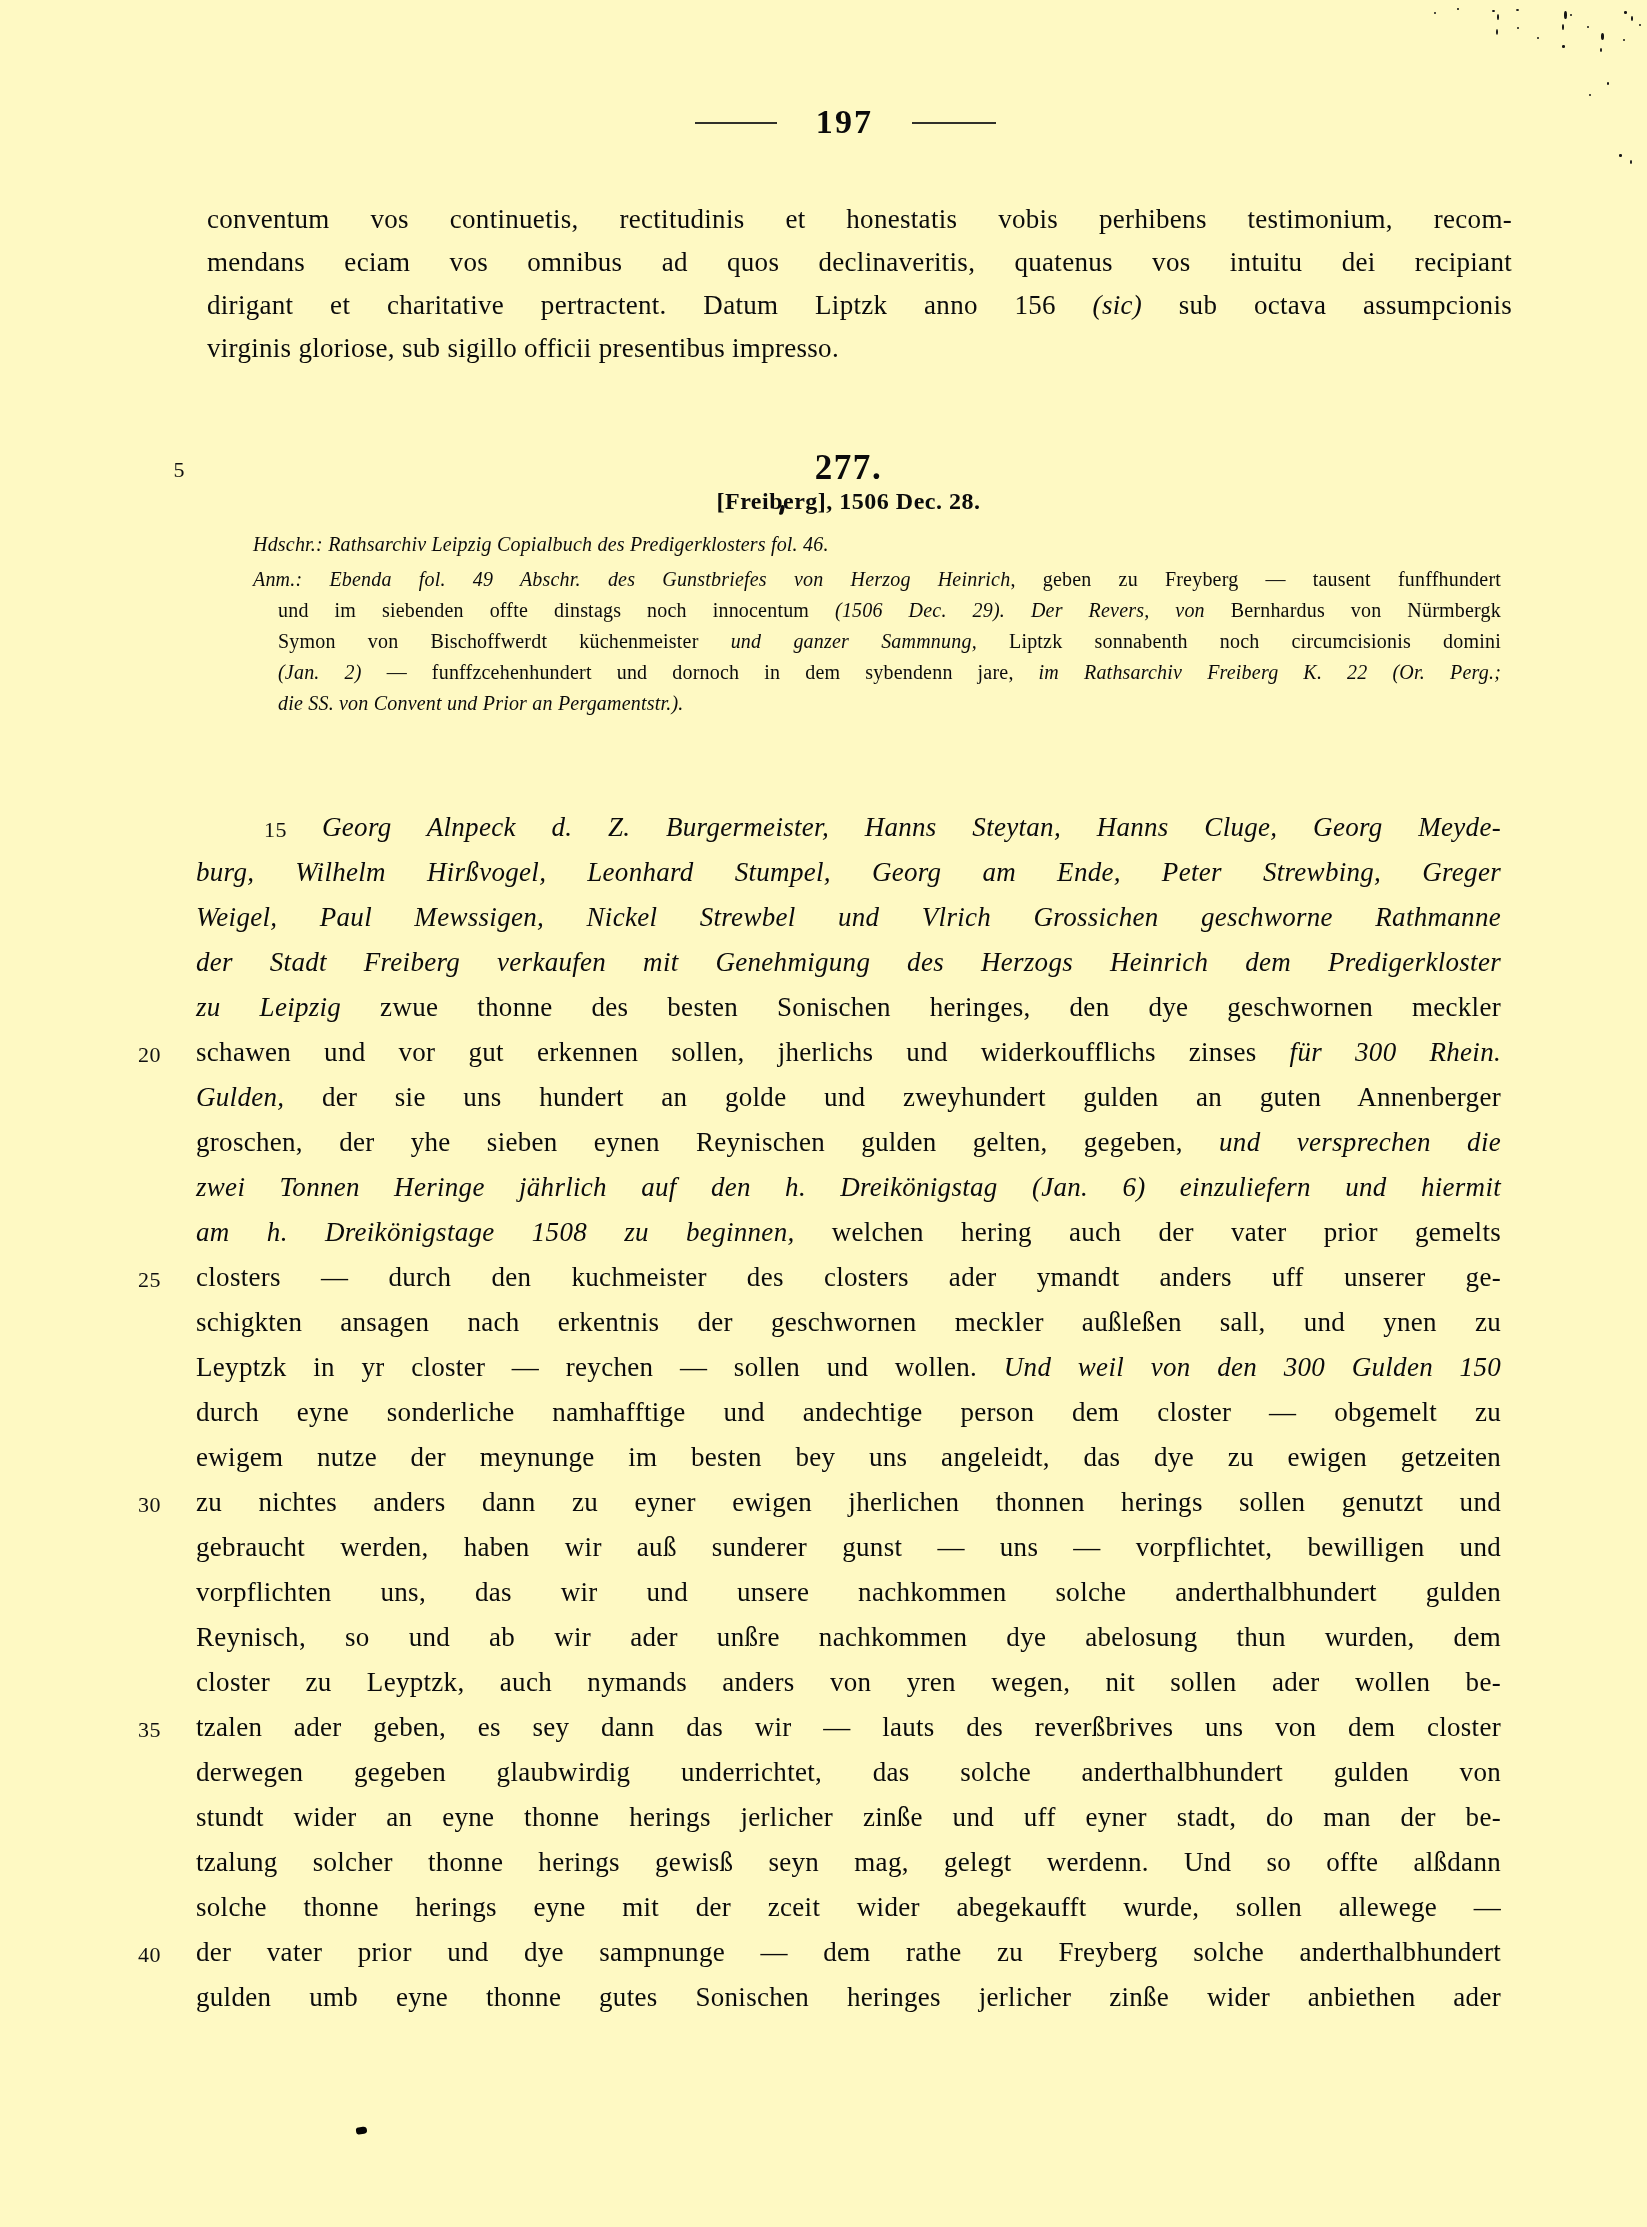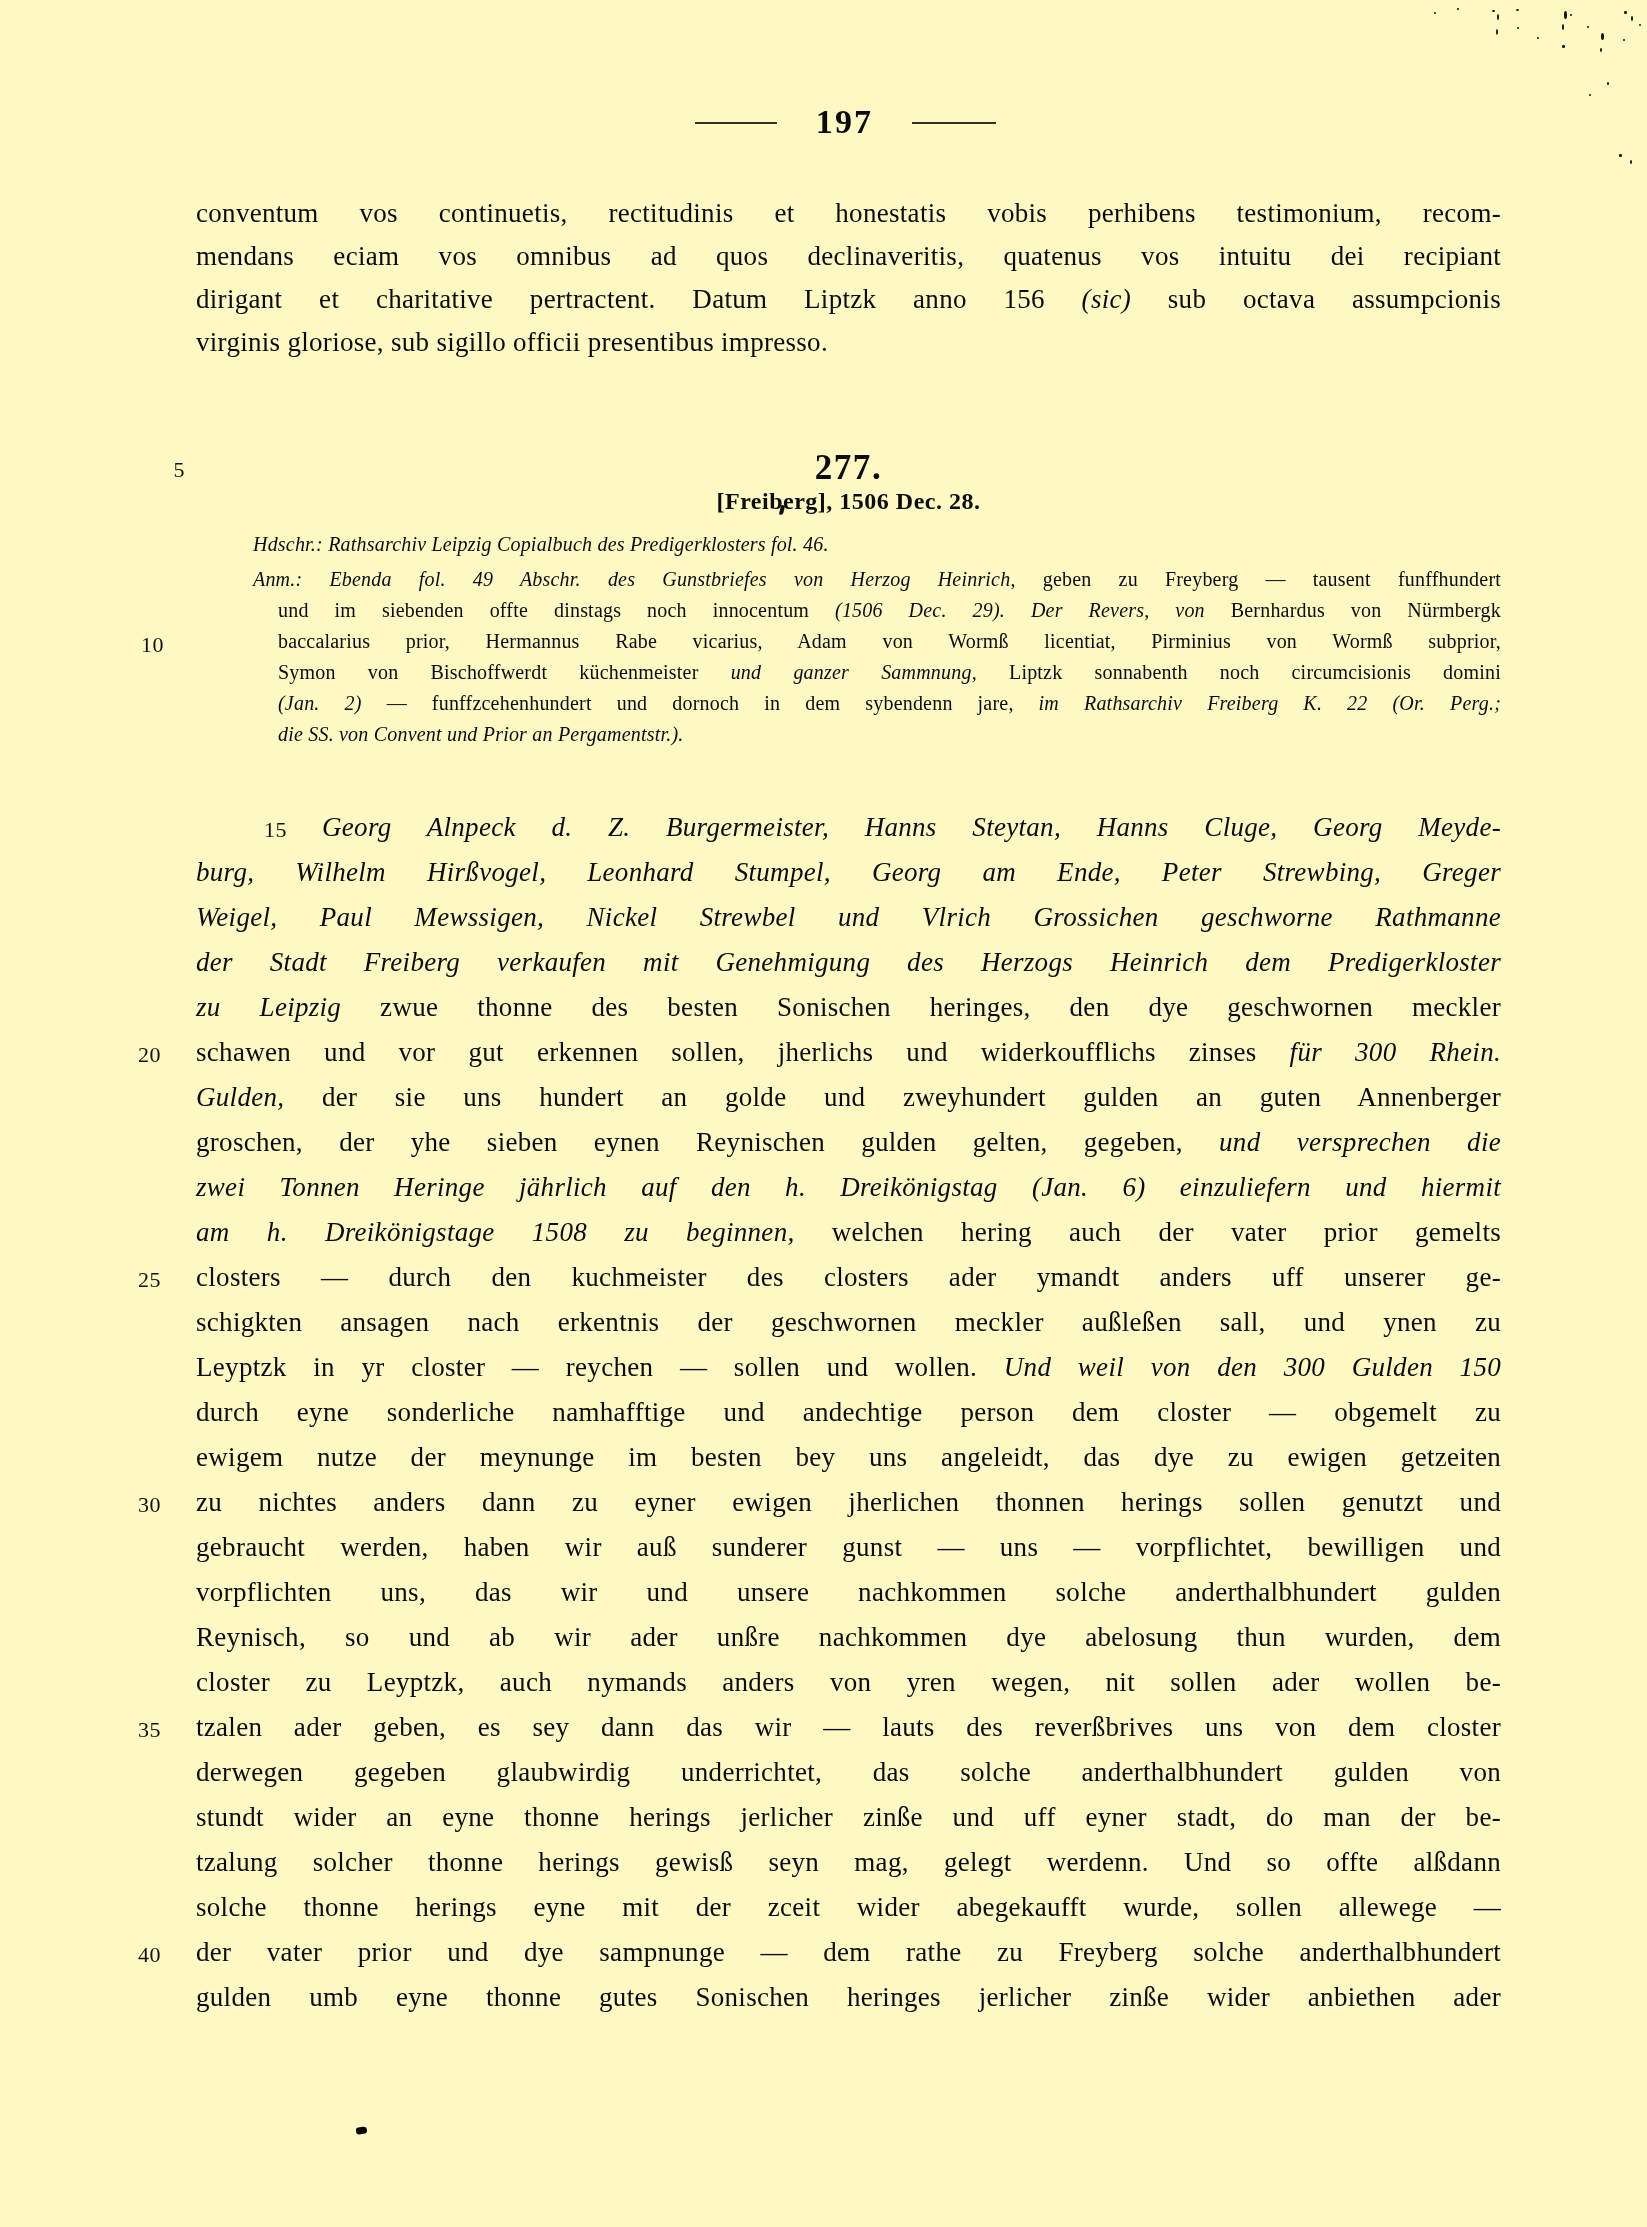--- a/index.html
+++ b/index.html
@@ -19,21 +19,21 @@
   .rule{position:absolute;height:2.2px;background:#141414;opacity:.88;}
   .rule.l{left:695px;top:122px;width:82px;}
   .rule.r{left:912px;top:122px;width:84px;}
   
   .block{position:absolute;left:196px;width:1305px;}
   .line{position:relative;white-space:normal;}
   .line.j{text-align:justify;text-align-last:justify;}
   .line .it{font-style:italic;}
   .line .ro{font-style:normal;}
   
-  .prevtail{top:192px;font-size:27px;line-height:43px;letter-spacing:0.3px;}
+  .prevtail{top:198px;font-size:27px;line-height:43px;letter-spacing:0.3px;margin-left:11px;}
   .bodytext{top:805px;font-size:27px;line-height:45px;letter-spacing:0.3px;}
   .bodytext .line.ind{text-indent:126px;}
   
   .heading-row{position:absolute;left:196px;top:448px;width:1305px;height:39px;text-align:center;}
   .doc-number{font-size:35px;font-weight:700;letter-spacing:1.6px;margin-top:20px;}
   .dateline{position:absolute;left:196px;top:488px;width:1305px;text-align:center;
     font-size:24px;font-weight:700;letter-spacing:0.5px;}
   
   .smallprint{font-size:20px;line-height:31px;letter-spacing:0.2px;}
   .hdschr{top:529px;left:253px;width:1248px;}
@@ -73,21 +73,20 @@
   </div>
   <div class="dateline">[Freiberg], 1506 Dec. 28.</div>
 
   <div class="block smallprint hdschr">
       <div class="line"><span class="it">Hdschr.: Rathsarchiv Leipzig Copialbuch des Predigerklosters fol. 46.</span></div>
     </div>
 
   <div class="block smallprint anm">
       <div class="line j hang"><span class="it">Anm.: Ebenda fol. 49  Abschr. des Gunstbriefes von Herzog Heinrich</span><span class="ro">, geben zu Freyberg — tausent funffhundert</span></div>
       <div class="line j"><span class="ro">und im siebenden offte dinstags noch innocentum </span><span class="it">(1506 Dec. 29).  Der Revers, von </span><span class="ro">Bernhardus von Nürmbergk</span></div>
-      <div class="line j"><span class="gutter">10</span><span class="ro">baccalarius prior, Hermannus Rabe vicarius, Adam von Wormß licentiat, Pirminius von Wormß subprior,</span></div>
       <div class="line j"><span class="ro">Symon von Bischoffwerdt küchenmeister </span><span class="it">und ganzer Sammnung,</span><span class="ro"> Liptzk sonnabenth noch circumcisionis domini</span></div>
       <div class="line j"><span class="it">(Jan. 2)</span><span class="ro"> — funffzcehenhundert und dornoch in dem sybendenn jare, </span><span class="it">im Rathsarchiv Freiberg K. 22 (Or. Perg.;</span></div>
       <div class="line"><span class="it">die SS. von Convent und Prior an Pergamentstr.).</span></div>
     </div>
 
   <div class="block bodytext">
       <div class="line j ind"><span class="gutter">15</span><span class="it">Georg Alnpeck d. Z. Burgermeister, Hanns Steytan, Hanns Cluge, Georg Meyde-</span></div>
       <div class="line j"><span class="it">burg, Wilhelm Hirßvogel, Leonhard Stumpel, Georg am Ende, Peter Strewbing, Greger</span></div>
       <div class="line j"><span class="it">Weigel, Paul Mewssigen, Nickel Strewbel und Vlrich Grossichen geschworne Rathmanne</span></div>
       <div class="line j"><span class="it">der Stadt Freiberg verkaufen mit Genehmigung des Herzogs Heinrich dem Predigerkloster</span></div>

